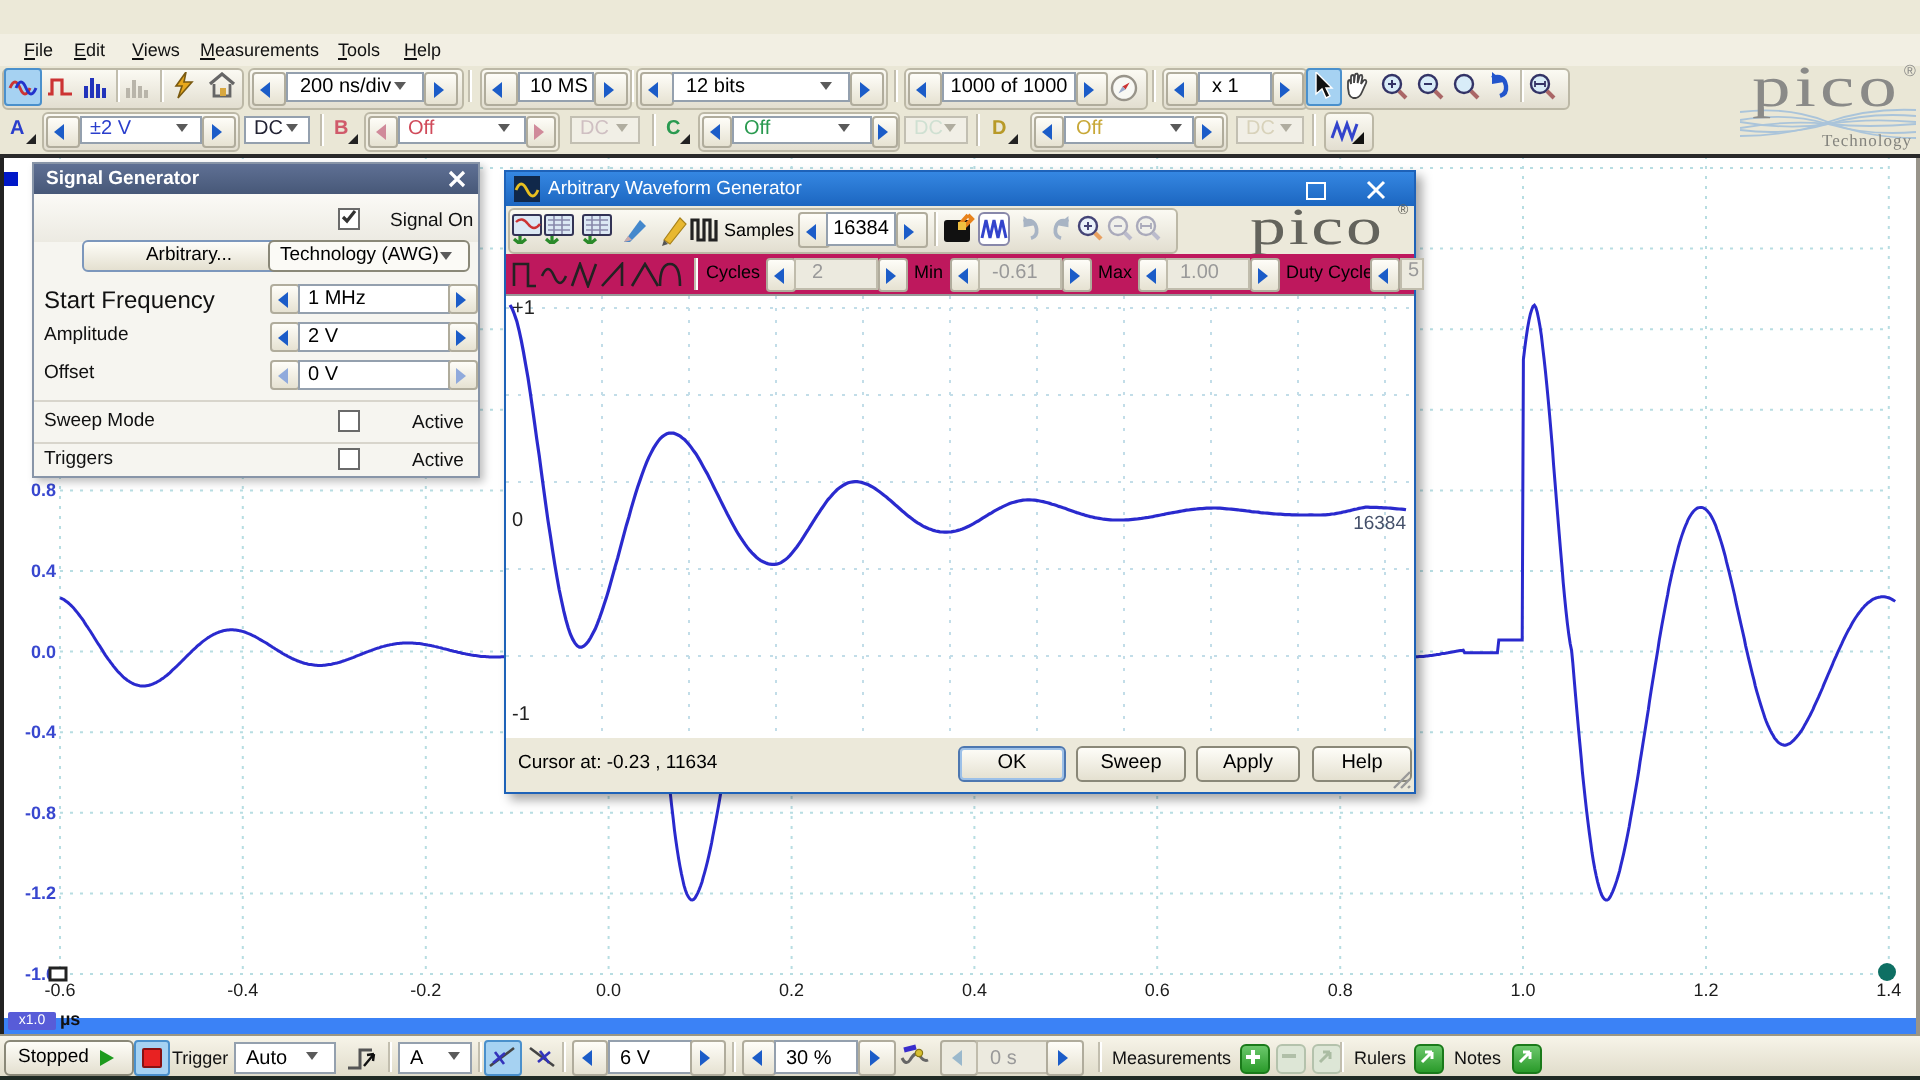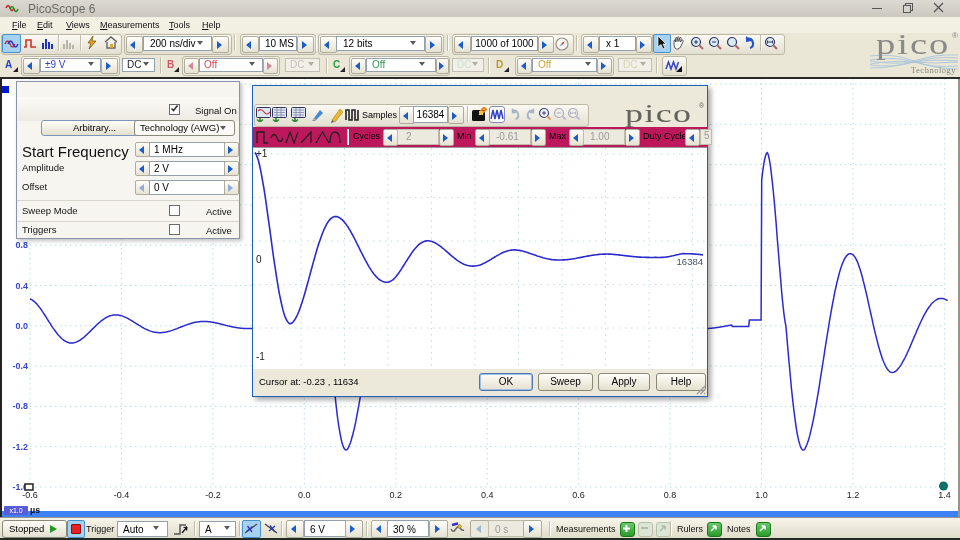--- a/index.html
+++ b/index.html
@@ -18,52 +18,39 @@
 .grp{position:absolute;border:1px solid #bcb8a6;border-radius:3px;background:linear-gradient(#fbfaf3,#e2ded0)}
 .tbtn{position:absolute;border-radius:2px}
 .sel{background:#a6d2f2;border:1px solid #4a90cc}
 .fld{position:absolute;background:#fff;border:1px solid #94a0ae;font-size:10px;overflow:hidden}
 .dar{position:absolute;width:0;height:0;border-left:3.5px solid transparent;border-right:3.5px solid transparent;border-top:4px solid #5a5a5a}
 .arl{position:absolute;width:0;height:0;border-top:4px solid transparent;border-bottom:4px solid transparent;border-right:5px solid #1b5cc8}
 .arr{position:absolute;width:0;height:0;border-top:4px solid transparent;border-bottom:4px solid transparent;border-left:5px solid #1b5cc8}
 .spb{position:absolute;border:1px solid #b0ac9c;border-radius:2px;background:linear-gradient(#fefdf8,#e6e2d2)}
 .sep{position:absolute;width:1px;background:#c2beae;border-right:1px solid #fff}
 
-#plot{left:0;top:77px;width:960px;height:440px;background:#fff;border-top:2px solid #2a2a2a;border-bottom:6px solid #3b82f6;box-sizing:border-box}
+#plot{left:0;top:77px;width:960px;height:440px;background:#fff;border-top:2px solid #2a2a2a;border-bottom:8px solid #3b82f6;box-sizing:border-box}
 .yl{font:bold 9px "Liberation Sans",sans-serif;fill:#3847cf}
 .xl{font:9px "Liberation Sans",sans-serif;fill:#1c1c1c}
 
 #sb{left:0;top:517px;width:960px;height:23px;background:linear-gradient(#f7f4e9,#ddd9c6);border-top:1px solid #9a9684}
 .sbt{position:absolute;top:6px;font-size:9px;color:#111}
 
 #sg{left:16px;top:81px;width:222px;height:156px;background:#f6f5f0;border:1px solid #8895a8;box-shadow:2px 2px 4px rgba(0,0,0,.25)}
 #sgt{left:0;top:0;width:222px;height:15px;background:linear-gradient(#5f7094,#475878);color:#fff;font-weight:bold}
 #awg{left:252px;top:85px;width:454px;height:310px;background:#ece9da;border:1px solid #1e62b8;box-shadow:3px 3px 5px rgba(0,0,0,.35)}
 #awgt{left:0;top:0;width:454px;height:17px;background:linear-gradient(#3587e2,#1c66c0);color:#fff}
 .btn{position:absolute;height:16px;border:1px solid #8a8878;border-radius:3px;background:linear-gradient(#fefdf8,#e4e0d0);font-size:10px;text-align:center;line-height:15px}
 .cb{position:absolute;width:9px;height:9px;background:#fff;border:1px solid #6a6a6a}
 .lbl{position:absolute;font-size:10px;color:#111}
 svg{display:block}
 </style></head>
 <body>
 <div id="app">
 
-<div id="title" class="ab">
- <svg class="ab" style="left:5px;top:3px" width="14" height="11" viewBox="0 0 14 11">
-  <path d="M1 5 Q3 0 5 5 T9 5" stroke="#cc2222" stroke-width="1.6" fill="none"></path>
-  <path d="M5 6 Q7 1 9 6 T13 6" stroke="#2a8a2a" stroke-width="1.6" fill="none"></path>
- </svg>
- <div class="tx" style="left:28px;top:2px;color:#6b6b66;font-size:12px">PicoScope 6</div>
- <div class="ab" style="left:872px;top:8px;width:10px;height:1px;background:#555"></div>
- <div class="ab" style="left:905px;top:3px;width:6px;height:6px;border:1px solid #555"></div>
- <div class="ab" style="left:903px;top:5px;width:6px;height:6px;border:1px solid #555;background:#d5d2cb"></div>
- <svg class="ab" style="left:933px;top:2px" width="11" height="11" viewBox="0 0 11 11">
-        <path d="M1 1 L10 10 M10 1 L1 10" stroke="#555" stroke-width="1.2"></path>
-      </svg>
-</div>
 
 <div id="menu" class="ab">
  <div class="mi" style="left:12px"><u>F</u>ile</div>
  <div class="mi" style="left:37px"><u>E</u>dit</div>
  <div class="mi" style="left:66px"><u>V</u>iews</div>
  <div class="mi" style="left:100px"><u>M</u>easurements</div>
  <div class="mi" style="left:169px"><u>T</u>ools</div>
  <div class="mi" style="left:202px"><u>H</u>elp</div>
 </div>
 
@@ -199,21 +186,21 @@
  <div class="tx" style="left:61px;top:32px;font-family:'Liberation Serif',serif;font-size:8.5px;color:#84847e;letter-spacing:0.5px">Technology</div>
 </div>
 
 <div id="tb2" class="ab">
  <div class="tx" style="left:5px;top:4px;color:#2a3ecc;font-weight:bold;font-size:10px">A</div>
  <div class="ab" style="left:13px;top:12px;width:0;height:0;border-left:5px solid transparent;border-bottom:5px solid #222"></div>
  <div class="grp" style="left:21px;top:1px;width:97px;height:18px"></div>
  <div class="spb" style="left:23px;top:3px;width:15px;height:14px"></div>
       <div class="arl" style="left:27px;top:7px"></div>
  <div class="fld" style="left:40px;top:3px;width:59px;height:12px">
-        <span style="position:absolute;left:4px;top:0px;color:#2a3ecc">±9 V</span>
+        <span style="position:absolute;left:4px;top:0px;color:#2a3ecc">±2 V</span>
       </div>
  <div class="dar" style="left:88px;top:7px"></div>
  <div class="spb" style="left:101px;top:3px;width:15px;height:14px"></div>
       <div class="arr" style="left:106px;top:7px"></div>
  <div class="fld" style="left:122px;top:3px;width:31px;height:12px">
         <span style="position:absolute;left:4px;top:0px;color:#223">DC</span>
       </div>
  <div class="dar" style="left:143px;top:7px"></div>
  <div class="sep" style="left:160px;top:2px;height:16px"></div>
 
@@ -325,31 +312,37 @@
   <text x="30" y="438.5" style="font:bold 9px 'Liberation Sans'" fill="#111">µs</text>
 </g>
 </svg>
 <div class="ab" style="left:4px;top:427px;width:24px;height:9px;border-radius:1px;background:#585cd8;color:#fff;font-size:7px;text-align:center;line-height:9px">x1.0</div>
 <div class="ab" style="left:0;top:0;width:2px;height:439px;background:#222"></div>
 <div class="ab" style="left:958px;top:0;width:2px;height:439px;background:#98948a"></div>
 <div class="ab" style="left:2px;top:7px;width:7px;height:7px;background:#0018c8"></div>
 </div>
 
 <div id="sg" class="ab">
+ <div id="sgt" class="ab">
+        <span style="position:absolute;left:6px;top:2px;font-size:9.5px">Signal Generator</span>
+  <svg class="ab" style="left:207px;top:3px" width="9" height="9" viewBox="0 0 9 9">
+          <path d="M1 1 L8 8 M8 1 L1 8" stroke="#fff" stroke-width="1.6"></path>
+        </svg>
+ </div>
  <div class="ab" style="left:0;top:15px;width:222px;height:24px;background:linear-gradient(#fbfaf6,#eceae2)"></div>
  <div class="cb" style="left:152px;top:22px"></div>
  <svg class="ab" style="left:153px;top:22px" width="9" height="9" viewBox="0 0 9 9">
         <path d="M1.5 4.5 L3.5 6.5 L7.5 1.5" stroke="#333" stroke-width="1.6" fill="none"></path>
       </svg>
  <div class="lbl" style="left:178px;top:23px;font-size:9.5px">Signal On</div>
  <div class="btn" style="left:24px;top:38px;width:105px;height:14px;border-color:#7c97bc;line-height:13px;font-size:9.5px">Arbitrary...</div>
  <div class="btn" style="left:117px;top:38px;width:99px;height:14px;line-height:13px;text-align:left;font-size:9.5px;background:#fbfaf6"><span style="margin-left:5px">Technology (AWG)</span></div>
  <div class="dar" style="left:203px;top:44px"></div>
 
- <div class="lbl" style="left:5px;top:61px;font-size:15px">Start Frequency</div>
+ <div class="lbl" style="left:5px;top:61px;font-size:12px">Start Frequency</div>
  <div class="spb" style="left:118px;top:60px;width:13px;height:13px"></div>
       <div class="arl" style="left:122px;top:64px"></div>
  <div class="fld" style="left:132px;top:60px;width:74px;height:13px">
         <span style="position:absolute;left:4px;top:1px">1 MHz</span>
       </div>
  <div class="spb" style="left:207px;top:60px;width:13px;height:13px"></div>
       <div class="arr" style="left:211px;top:64px"></div>
 
  <div class="lbl" style="left:5px;top:80px;font-size:9.5px">Amplitude</div>
  <div class="spb" style="left:118px;top:79px;width:13px;height:13px"></div>
@@ -373,20 +366,31 @@
  <div class="lbl" style="left:5px;top:123px;font-size:9.5px">Sweep Mode</div>
  <div class="cb" style="left:152px;top:123px"></div>
  <div class="lbl" style="left:189px;top:124px;font-size:9.5px">Active</div>
  <div class="ab" style="left:0;top:139px;width:222px;height:1px;background:#d8d5cc"></div>
  <div class="lbl" style="left:5px;top:142px;font-size:9.5px">Triggers</div>
  <div class="cb" style="left:152px;top:142px"></div>
  <div class="lbl" style="left:189px;top:143px;font-size:9.5px">Active</div>
 </div>
 
 <div id="awg" class="ab">
+ <div id="awgt" class="ab">
+  <svg class="ab" style="left:4px;top:2px" width="13" height="13" viewBox="0 0 13 13">
+          <rect width="13" height="13" fill="#10284a"></rect>
+          <path d="M1 7 Q3.5 1 6.5 7 T12 7" stroke="#e8c020" stroke-width="1.4" fill="none"></path>
+        </svg>
+  <span style="position:absolute;left:21px;top:3px;font-size:9.5px">Arbitrary Waveform Generator</span>
+  <div class="ab" style="left:400px;top:5px;width:8px;height:7px;border:1px solid #fff"></div>
+  <svg class="ab" style="left:430px;top:4px" width="10" height="10" viewBox="0 0 10 10">
+          <path d="M1 1 L9 9 M9 1 L1 9" stroke="#fff" stroke-width="1.5"></path>
+        </svg>
+ </div>
 
  <div class="ab" style="left:0;top:17px;width:454px;height:24px;background:#ece9da">
   <div class="grp" style="left:1px;top:1px;width:333px;height:21px"></div>
   <svg class="ab" style="left:3px;top:4px" width="15" height="15" viewBox="0 0 15 15">
           <rect x="0.5" y="0.5" width="14" height="10" rx="1" fill="#dce8f4" stroke="#335"></rect>
           <path d="M2 4 Q5 1 8 5 T14 5" stroke="#c33" stroke-width="1.2" fill="none"></path>
           <path d="M4 11 L4 14 M1 12.5 L4 15 L7 12.5" stroke="#2a8a2a" stroke-width="1.6" fill="none"></path>
         </svg>
   <svg class="ab" style="left:19px;top:4px" width="15" height="15" viewBox="0 0 15 15">
           <rect x="0.5" y="0.5" width="14" height="10" rx="1" fill="#dce8f4" stroke="#335"></rect>

